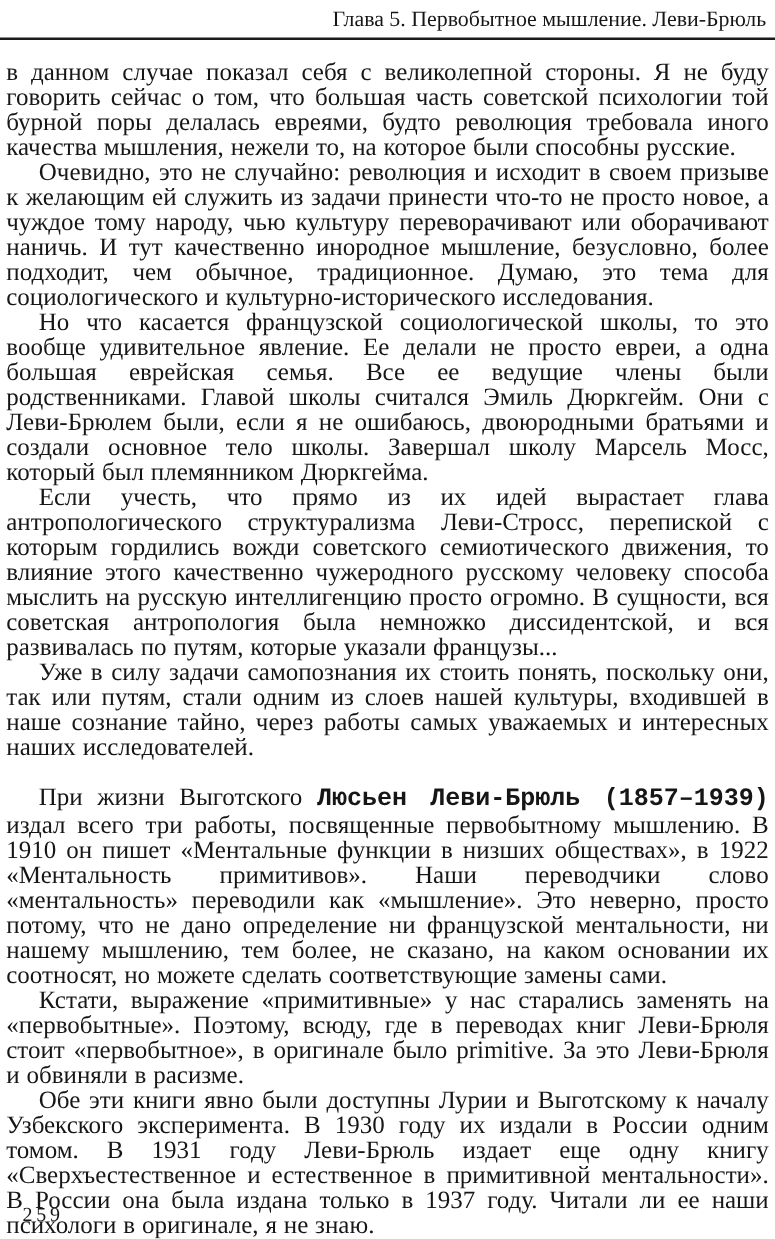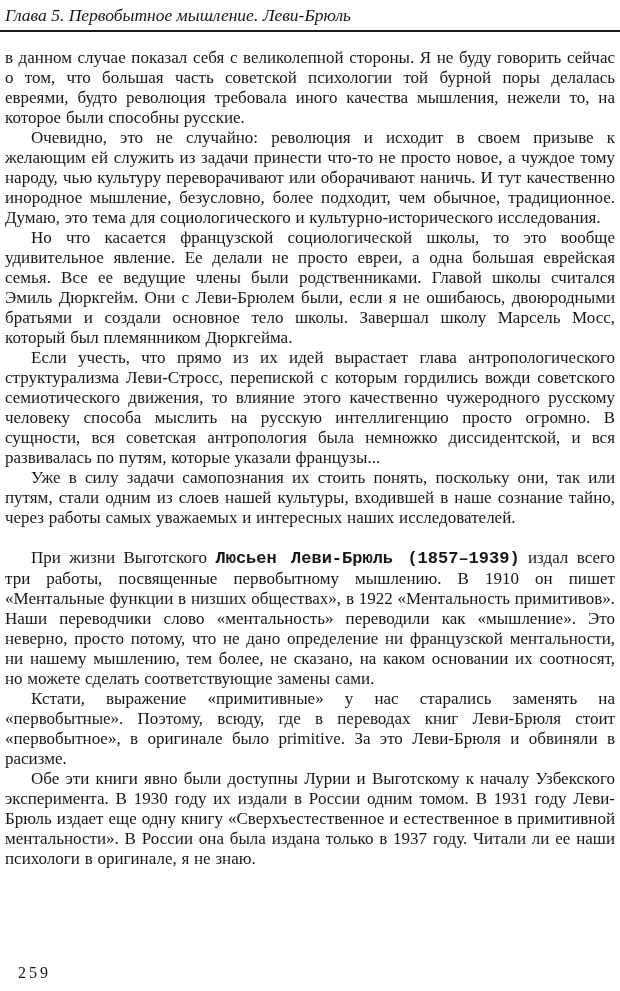--- a/index.html
+++ b/index.html
@@ -12,39 +12,38 @@
     width: 620px;
     height: 991px;
     box-sizing: border-box;
     background: #ffffff;
     color: #161616;
     font-family: "Liberation Serif", "DejaVu Serif", serif;
     overflow: hidden;
     padding: 0 5px;
   }
   .running-head {
-    font-style: italic;
     font-size: 17.5px;
     line-height: 22px;
-    text-align: left;
+    text-align: right;
     padding: 4px 2px 0 0;
     white-space: nowrap;
   }
   .head-rule {
     border: 0;
     border-top: 2px solid #1a1a1a;
     margin: 4px -5px 0 -5px;
     height: 0;
   }
   .body-text {
     margin-top: 16px;
   }
   p.para {
     margin: 0;
-    font-size: 17px;
+    font-size: 20px;
     line-height: 20px;
     text-align: justify;
     word-spacing: 0.5px;
   }
   p.indent {
     text-indent: 26px;
   }
   p.section-gap {
     margin-top: 20px;
   }

